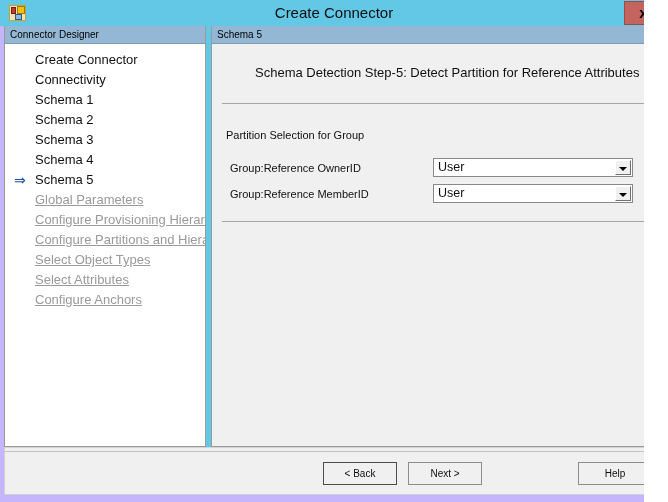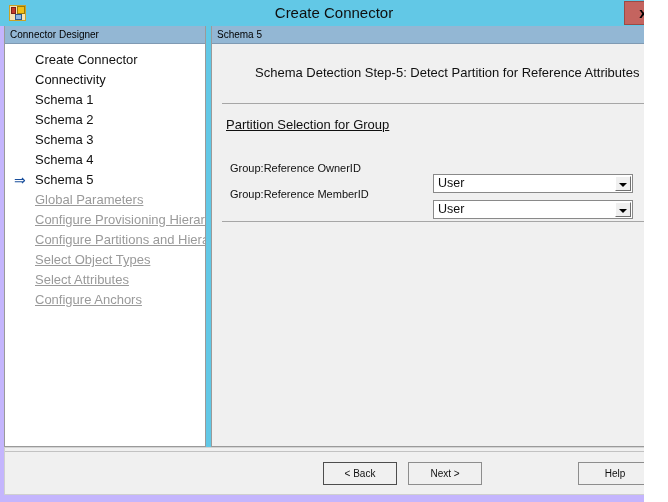--- a/index.html
+++ b/index.html
@@ -187,46 +187,45 @@
     position: absolute;
     left: 10px;
     width: 424px;
     height: 0;
     border-top: 1px solid #a6a6a6;
   }
   .hr-1 { top: 58px; }
   .hr-2 { top: 176px; }
   .group-label {
     position: absolute;
-    left: 14px; top: 72px;
-    font-size: 13px;
-    color: #101010;
-    white-space: nowrap;
-    text-decoration: underline;
+    left: 14px; top: 84px;
+    font-size: 11px;
+    color: #101010;
+    white-space: nowrap;
   }
 
   .field-row {
     position: absolute;
     left: 14px;
     height: 20px;
   }
   .field-row-1 { top: 113px; }
   .field-row-2 { top: 139px; }
   .field-label {
     position: absolute;
     left: 4px; top: 0;
     height: 20px;
     line-height: 20px;
     font-size: 11px;
     color: #101010;
     white-space: nowrap;
   }
   .combo {
     position: absolute;
-    left: 207px; top: 16px;
+    left: 207px; top: 0;
     width: 200px;
     height: 19px;
     box-sizing: border-box;
     background: #ffffff;
     border: 1px solid #898989;
     cursor: pointer;
   }
   .combo-value {
     position: absolute;
     left: 4px; top: 0;

